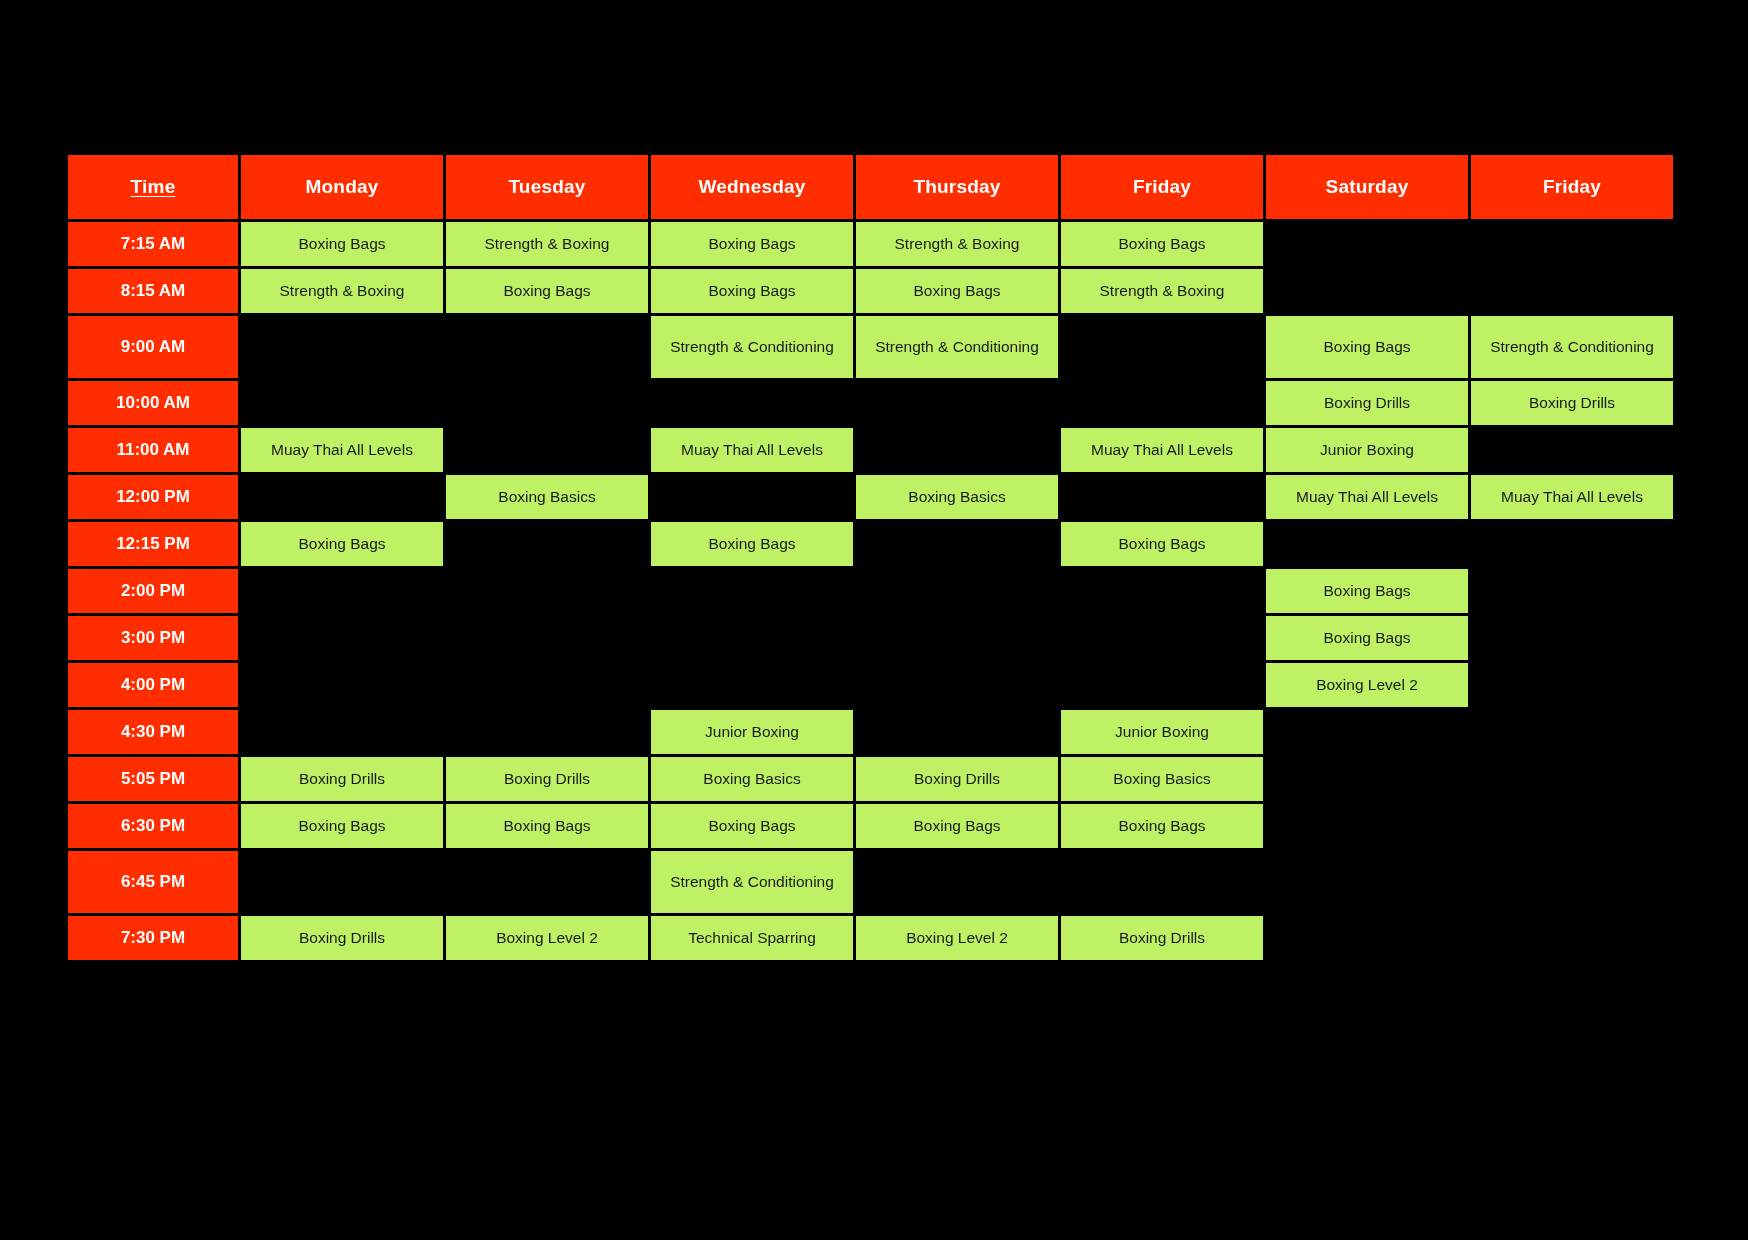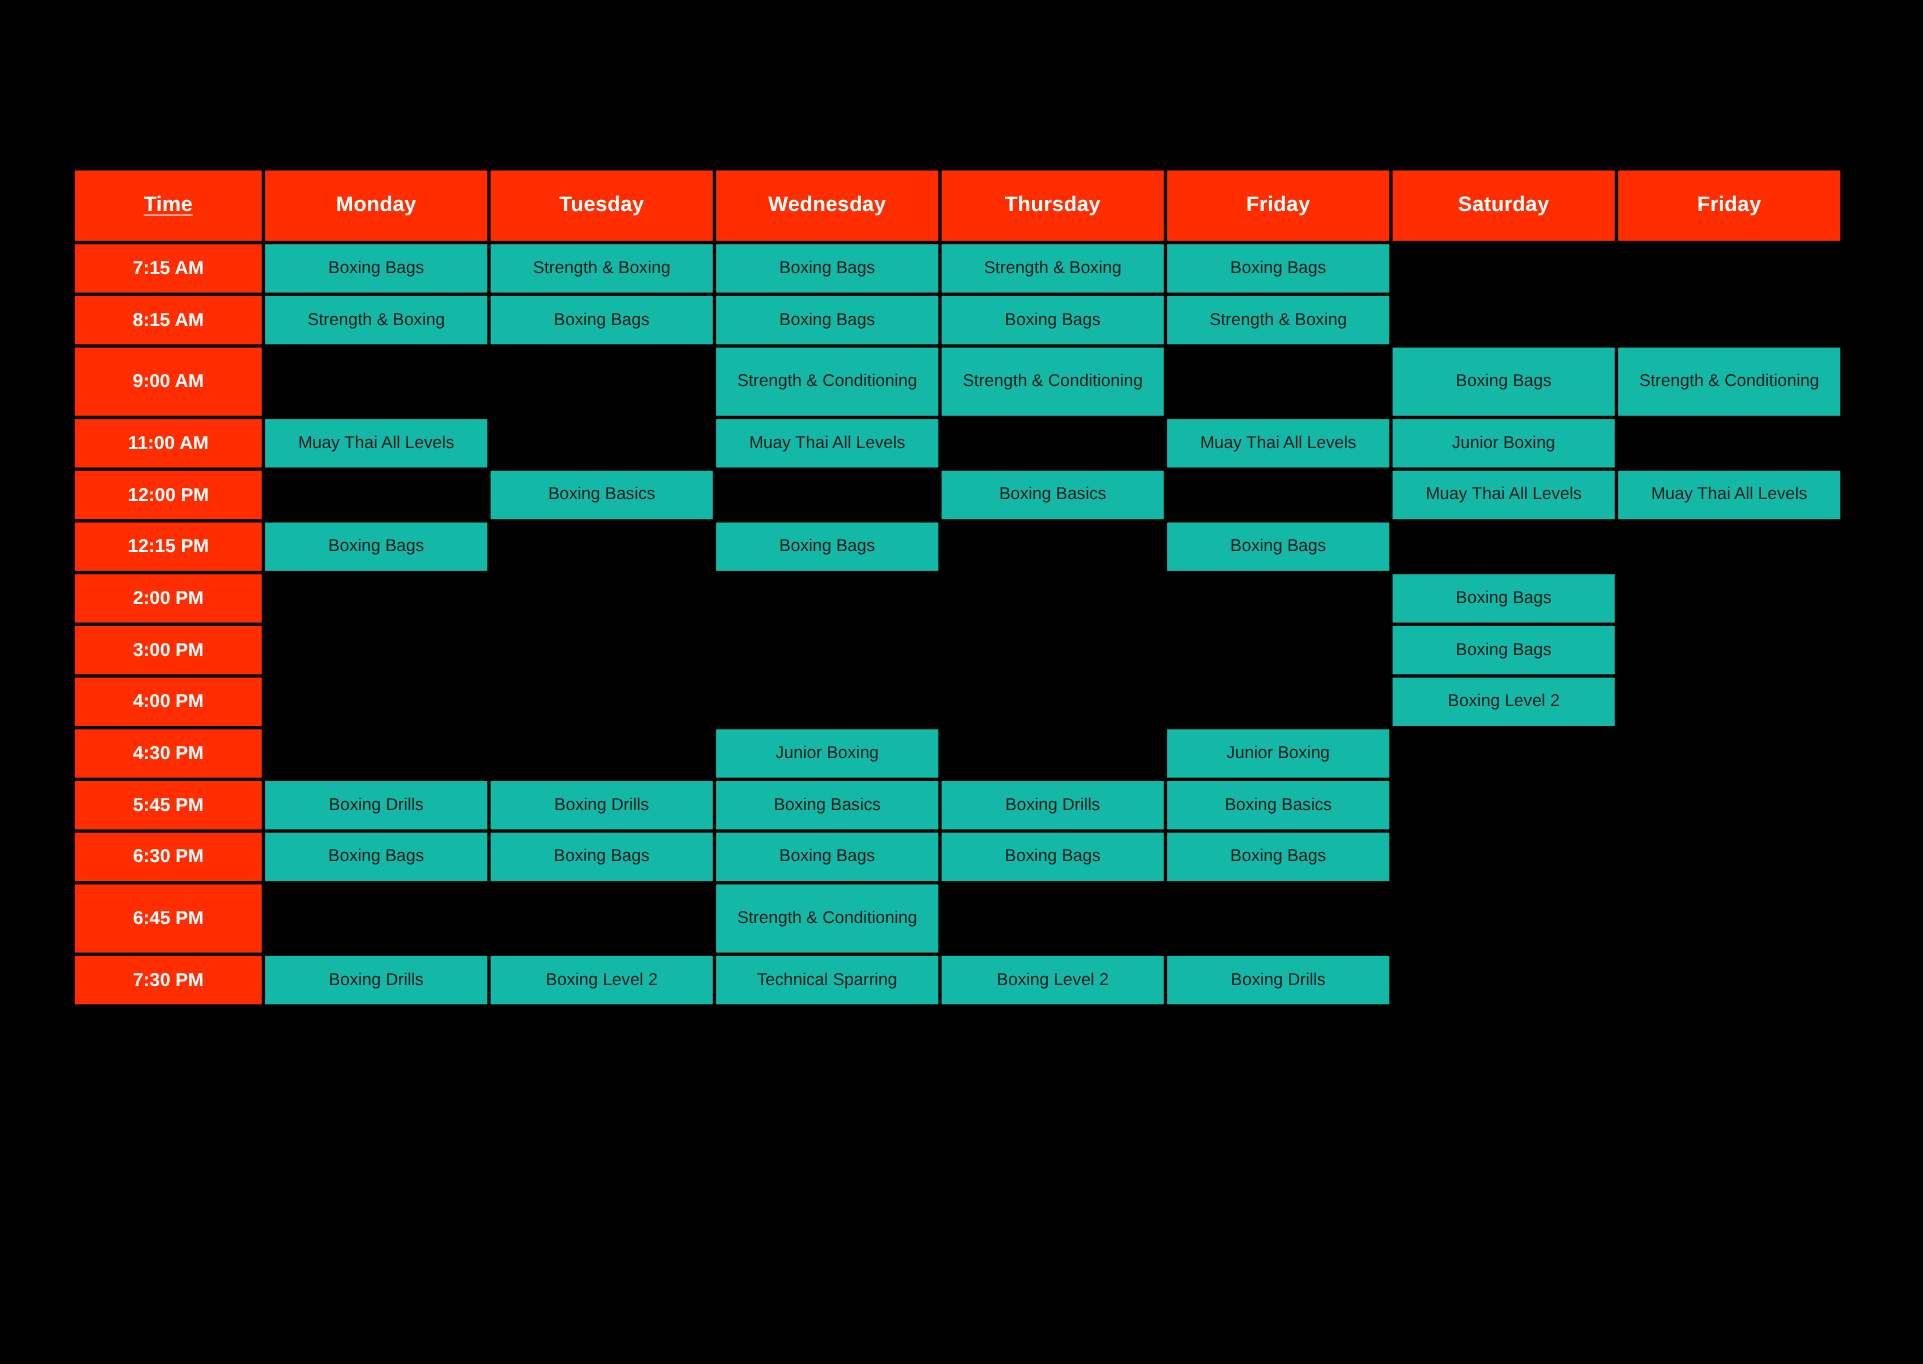--- a/index.html
+++ b/index.html
@@ -64,21 +64,21 @@
   tbody td.cell {
     background: #000000;
     color: #000000;
     font-size: 0;
     padding: 0;
     border: 0;
     height: 44px;
     vertical-align: middle;
   }
   tbody td.cell.filled {
-    background: #14b8a6;
+    background: #bef264;
     color: #1a1a1a;
     font-size: 15.5px;
     font-weight: 400;
     text-align: center;
     padding: 7px 6px;
     line-height: 1.3;
   }
   tbody tr.tall th.time-cell,
   tbody tr.tall td.cell { height: 62px; }
 </style>
@@ -135,20 +135,30 @@
             <th class="time-cell">9:00 AM</th>
             <td class="cell"></td>
             <td class="cell"></td>
             <td class="cell filled">Strength &amp; Conditioning</td>
             <td class="cell filled">Strength &amp; Conditioning</td>
             <td class="cell"></td>
             <td class="cell filled">Boxing Bags</td>
             <td class="cell filled">Strength &amp; Conditioning</td>
           </tr>
           <tr>
+            <th class="time-cell">10:00 AM</th>
+            <td class="cell"></td>
+            <td class="cell"></td>
+            <td class="cell"></td>
+            <td class="cell"></td>
+            <td class="cell"></td>
+            <td class="cell filled">Boxing Drills</td>
+            <td class="cell filled">Boxing Drills</td>
+          </tr>
+          <tr>
             <th class="time-cell">11:00 AM</th>
             <td class="cell filled">Muay Thai All Levels</td>
             <td class="cell"></td>
             <td class="cell filled">Muay Thai All Levels</td>
             <td class="cell"></td>
             <td class="cell filled">Muay Thai All Levels</td>
             <td class="cell filled">Junior Boxing</td>
             <td class="cell"></td>
           </tr>
           <tr>
@@ -205,21 +215,21 @@
             <th class="time-cell">4:30 PM</th>
             <td class="cell"></td>
             <td class="cell"></td>
             <td class="cell filled">Junior Boxing</td>
             <td class="cell"></td>
             <td class="cell filled">Junior Boxing</td>
             <td class="cell"></td>
             <td class="cell"></td>
           </tr>
           <tr>
-            <th class="time-cell">5:45 PM</th>
+            <th class="time-cell">5:05 PM</th>
             <td class="cell filled">Boxing Drills</td>
             <td class="cell filled">Boxing Drills</td>
             <td class="cell filled">Boxing Basics</td>
             <td class="cell filled">Boxing Drills</td>
             <td class="cell filled">Boxing Basics</td>
             <td class="cell"></td>
             <td class="cell"></td>
           </tr>
           <tr>
             <th class="time-cell">6:30 PM</th>

